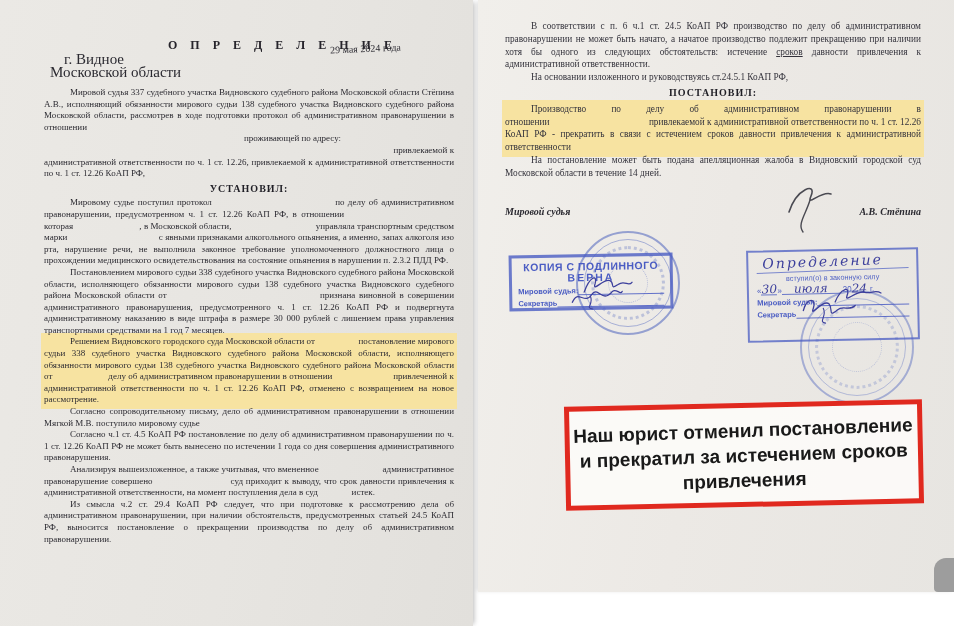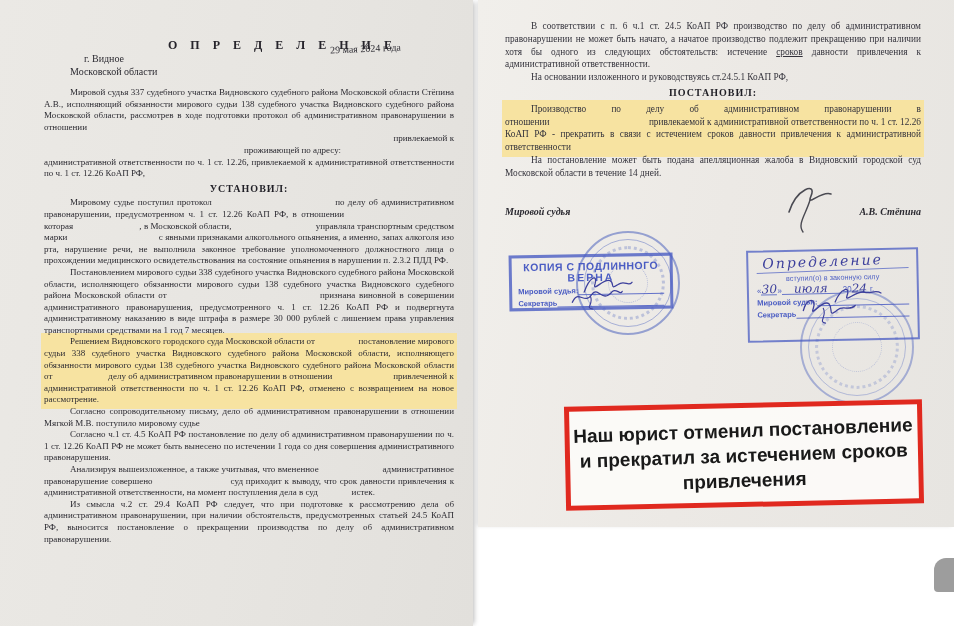--- a/index.html
+++ b/index.html
@@ -8,34 +8,34 @@
     background:#ffffff;
     font-family:"Liberation Serif", serif;
   }
   .page{position:absolute;top:0;}
   .page-left{
     left:0;width:473px;height:626px;
     background:linear-gradient(100deg,#ebe9e5 0%,#e7e5e1 55%,#e2e0dc 100%);
     box-shadow:3px 0 5px -2px rgba(0,0,0,0.28);
   }
   .page-right{
-    left:478px;width:476px;height:527px;
+    left:478px;width:476px;height:592px;
     background:linear-gradient(100deg,#f1efeb 0%,#ece9e5 50%,#e7e5e1 100%);
     box-shadow:-2px 0 4px -1px rgba(0,0,0,0.12);
   }
   
   .doc-title{
     position:absolute;left:168px;top:38px;
     font-size:12px;font-weight:bold;letter-spacing:5px;color:#26242b;
   }
   .doc-date{
     position:absolute;left:330px;top:43px;
     font-size:10px;color:#2b2a31;transform:rotate(-2.5deg);
   }
-  .doc-place{position:absolute;left:50px;top:53px;font-size:10px;color:#2b2a31;line-height:12.5px;margin-left:20px;}
+  .doc-place{position:absolute;left:50px;top:53px;font-size:15px;color:#2b2a31;line-height:12.5px;}
   .doc-place .city{padding-left:14px;}
   .pl-body{
     position:absolute;left:44px;top:87px;width:410px;
     font-size:9px;line-height:11.6px;text-align:justify;color:#2b2a31;
   }
   .pl-body p{margin:0;text-indent:26px;}
   .pl-body p.noind{text-indent:0;}
   .line-residing{padding-left:200px;text-align:left;}
   .line-attracted{text-align:right;}
   .sec-heading{
@@ -123,22 +123,22 @@
   <div class="page page-left">
     <div class="doc-title">О П Р Е Д Е Л Е Н И Е</div>
     <div class="doc-date">29 мая 2024 года</div>
     <div class="doc-place">
       <div class="city">г. Видное</div>
       <div>Московской области</div>
     </div>
 
     <div class="pl-body">
       <p>Мировой судья 337 судебного участка Видновского судебного района Московской области Стёпина А.В., исполняющий обязанности мирового судьи 138 судебного участка Видновского судебного района Московской области, рассмотрев в ходе подготовки протокол об административном правонарушении в отношении</p>
+      <p class="noind line-residing">проживающей по адресу:</p>
       <p class="noind line-attracted">привлекаемой к</p>
-      <p class="noind line-residing">проживающей по адресу:</p>
       <p class="noind">административной ответственности по ч. 1 ст. 12.26, привлекаемой к административной ответственности по ч. 1 ст. 12.26 КоАП РФ,</p>
       <div class="sec-heading">УСТАНОВИЛ:</div>
       <p>Мировому судье поступил протокол&nbsp;&nbsp;&nbsp;&nbsp;&nbsp;&nbsp;&nbsp;&nbsp;&nbsp;&nbsp;&nbsp;&nbsp;&nbsp;&nbsp;&nbsp;&nbsp;&nbsp;&nbsp;&nbsp;&nbsp;&nbsp;&nbsp;&nbsp;&nbsp;&nbsp;&nbsp;&nbsp;&nbsp;&nbsp;&nbsp;&nbsp;&nbsp;&nbsp;&nbsp;&nbsp;&nbsp; по делу об административном правонарушении, предусмотренном ч. 1 ст. 12.26 КоАП РФ, в отношении&nbsp;&nbsp;&nbsp;&nbsp;&nbsp;&nbsp;&nbsp;&nbsp;&nbsp;&nbsp;&nbsp;&nbsp;&nbsp;&nbsp;&nbsp;&nbsp;&nbsp;&nbsp;&nbsp;&nbsp;&nbsp;&nbsp;&nbsp;&nbsp;&nbsp;&nbsp; которая&nbsp;&nbsp;&nbsp;&nbsp;&nbsp;&nbsp;&nbsp;&nbsp;&nbsp;&nbsp;&nbsp;&nbsp;&nbsp;&nbsp;&nbsp;&nbsp;&nbsp;&nbsp;&nbsp;&nbsp;&nbsp;&nbsp;&nbsp;&nbsp;&nbsp;&nbsp;&nbsp;&nbsp; , в Московской области,&nbsp;&nbsp;&nbsp;&nbsp;&nbsp;&nbsp;&nbsp;&nbsp;&nbsp;&nbsp;&nbsp;&nbsp;&nbsp;&nbsp;&nbsp;&nbsp;&nbsp;&nbsp;&nbsp;&nbsp;&nbsp;&nbsp;&nbsp;&nbsp;&nbsp;&nbsp;&nbsp;&nbsp;&nbsp;&nbsp;&nbsp;&nbsp;&nbsp;&nbsp;&nbsp;&nbsp; управляла транспортным средством марки&nbsp;&nbsp;&nbsp;&nbsp;&nbsp;&nbsp;&nbsp;&nbsp;&nbsp;&nbsp;&nbsp;&nbsp;&nbsp;&nbsp;&nbsp;&nbsp;&nbsp;&nbsp;&nbsp;&nbsp;&nbsp;&nbsp;&nbsp;&nbsp;&nbsp;&nbsp;&nbsp;&nbsp;&nbsp;&nbsp;&nbsp;&nbsp;&nbsp;&nbsp;&nbsp;&nbsp;&nbsp;&nbsp; с явными признаками алкогольного опьянения, а именно, запах алкоголя изо рта, нарушение речи, не выполнила законное требование уполномоченного должностного лица о прохождении медицинского освидетельствования на состояние опьянения в нарушении п. 2.3.2 ПДД РФ.</p>
       <p>Постановлением мирового судьи 338 судебного участка Видновского судебного района Московской области, исполняющего обязанности мирового судьи 138 судебного участка Видновского судебного района Московской области от&nbsp;&nbsp;&nbsp;&nbsp;&nbsp;&nbsp;&nbsp;&nbsp;&nbsp;&nbsp;&nbsp;&nbsp;&nbsp;&nbsp;&nbsp;&nbsp;&nbsp;&nbsp;&nbsp;&nbsp;&nbsp;&nbsp;&nbsp;&nbsp;&nbsp;&nbsp;&nbsp;&nbsp;&nbsp;&nbsp;&nbsp;&nbsp;&nbsp;&nbsp;&nbsp;&nbsp;&nbsp;&nbsp;&nbsp;&nbsp; признана виновной в совершении административного правонарушения, предусмотренного ч. 1 ст. 12.26 КоАП РФ и подвергнута административному наказанию в виде штрафа в размере 30 000 рублей с лишением права управления транспортными средствами на 1 год 7 месяцев.</p>
       <p class="hl">Решением Видновского городского суда Московской области от&nbsp;&nbsp;&nbsp;&nbsp;&nbsp;&nbsp;&nbsp;&nbsp;&nbsp;&nbsp;&nbsp;&nbsp;&nbsp;&nbsp;&nbsp;&nbsp;&nbsp;&nbsp; постановление мирового судьи 338 судебного участка Видновского судебного района Московской области, исполняющего обязанности мирового судьи 138 судебного участка Видновского судебного района Московской области от&nbsp;&nbsp;&nbsp;&nbsp;&nbsp;&nbsp;&nbsp;&nbsp;&nbsp;&nbsp;&nbsp;&nbsp;&nbsp;&nbsp;&nbsp;&nbsp;&nbsp;&nbsp;&nbsp;&nbsp;&nbsp;&nbsp; делу об административном правонарушении в отношении&nbsp;&nbsp;&nbsp;&nbsp;&nbsp;&nbsp;&nbsp;&nbsp;&nbsp;&nbsp;&nbsp;&nbsp;&nbsp;&nbsp;&nbsp;&nbsp;&nbsp;&nbsp;&nbsp;&nbsp;&nbsp;&nbsp;&nbsp;&nbsp; привлеченной к административной ответственности по ч. 1 ст. 12.26 КоАП РФ, отменено с возвращением на новое рассмотрение.</p>
       <p class="sp6">Согласно сопроводительному письму, дело об административном правонарушении в отношении Мягкой М.В. поступило мировому судье</p>
       <p class="sp10">Согласно ч.1 ст. 4.5 КоАП РФ постановление по делу об административном правонарушении по ч. 1 ст. 12.26 КоАП РФ не может быть вынесено по истечении 1 года со дня совершения административного правонарушения.</p>
       <p>Анализируя вышеизложенное, а также учитывая, что вмененное&nbsp;&nbsp;&nbsp;&nbsp;&nbsp;&nbsp;&nbsp;&nbsp;&nbsp;&nbsp;&nbsp;&nbsp;&nbsp;&nbsp;&nbsp;&nbsp;&nbsp;&nbsp;&nbsp;&nbsp;&nbsp;&nbsp;&nbsp;&nbsp; административное правонарушение совершено&nbsp;&nbsp;&nbsp;&nbsp;&nbsp;&nbsp;&nbsp;&nbsp;&nbsp;&nbsp;&nbsp;&nbsp;&nbsp;&nbsp;&nbsp;&nbsp;&nbsp;&nbsp;&nbsp;&nbsp;&nbsp;&nbsp;&nbsp;&nbsp;&nbsp;&nbsp; суд приходит к выводу, что срок давности привлечения к административной ответственности, на момент поступления дела в суд&nbsp;&nbsp;&nbsp;&nbsp;&nbsp;&nbsp;&nbsp;&nbsp;&nbsp;&nbsp;&nbsp;&nbsp;&nbsp;&nbsp; истек.</p>
       <p>Из смысла ч.2 ст. 29.4 КоАП РФ следует, что при подготовке к рассмотрению дела об административном правонарушении, при наличии обстоятельств, предусмотренных статьей 24.5 КоАП РФ, выносится постановление о прекращении производства по делу об административном правонарушении.</p>
     </div>

